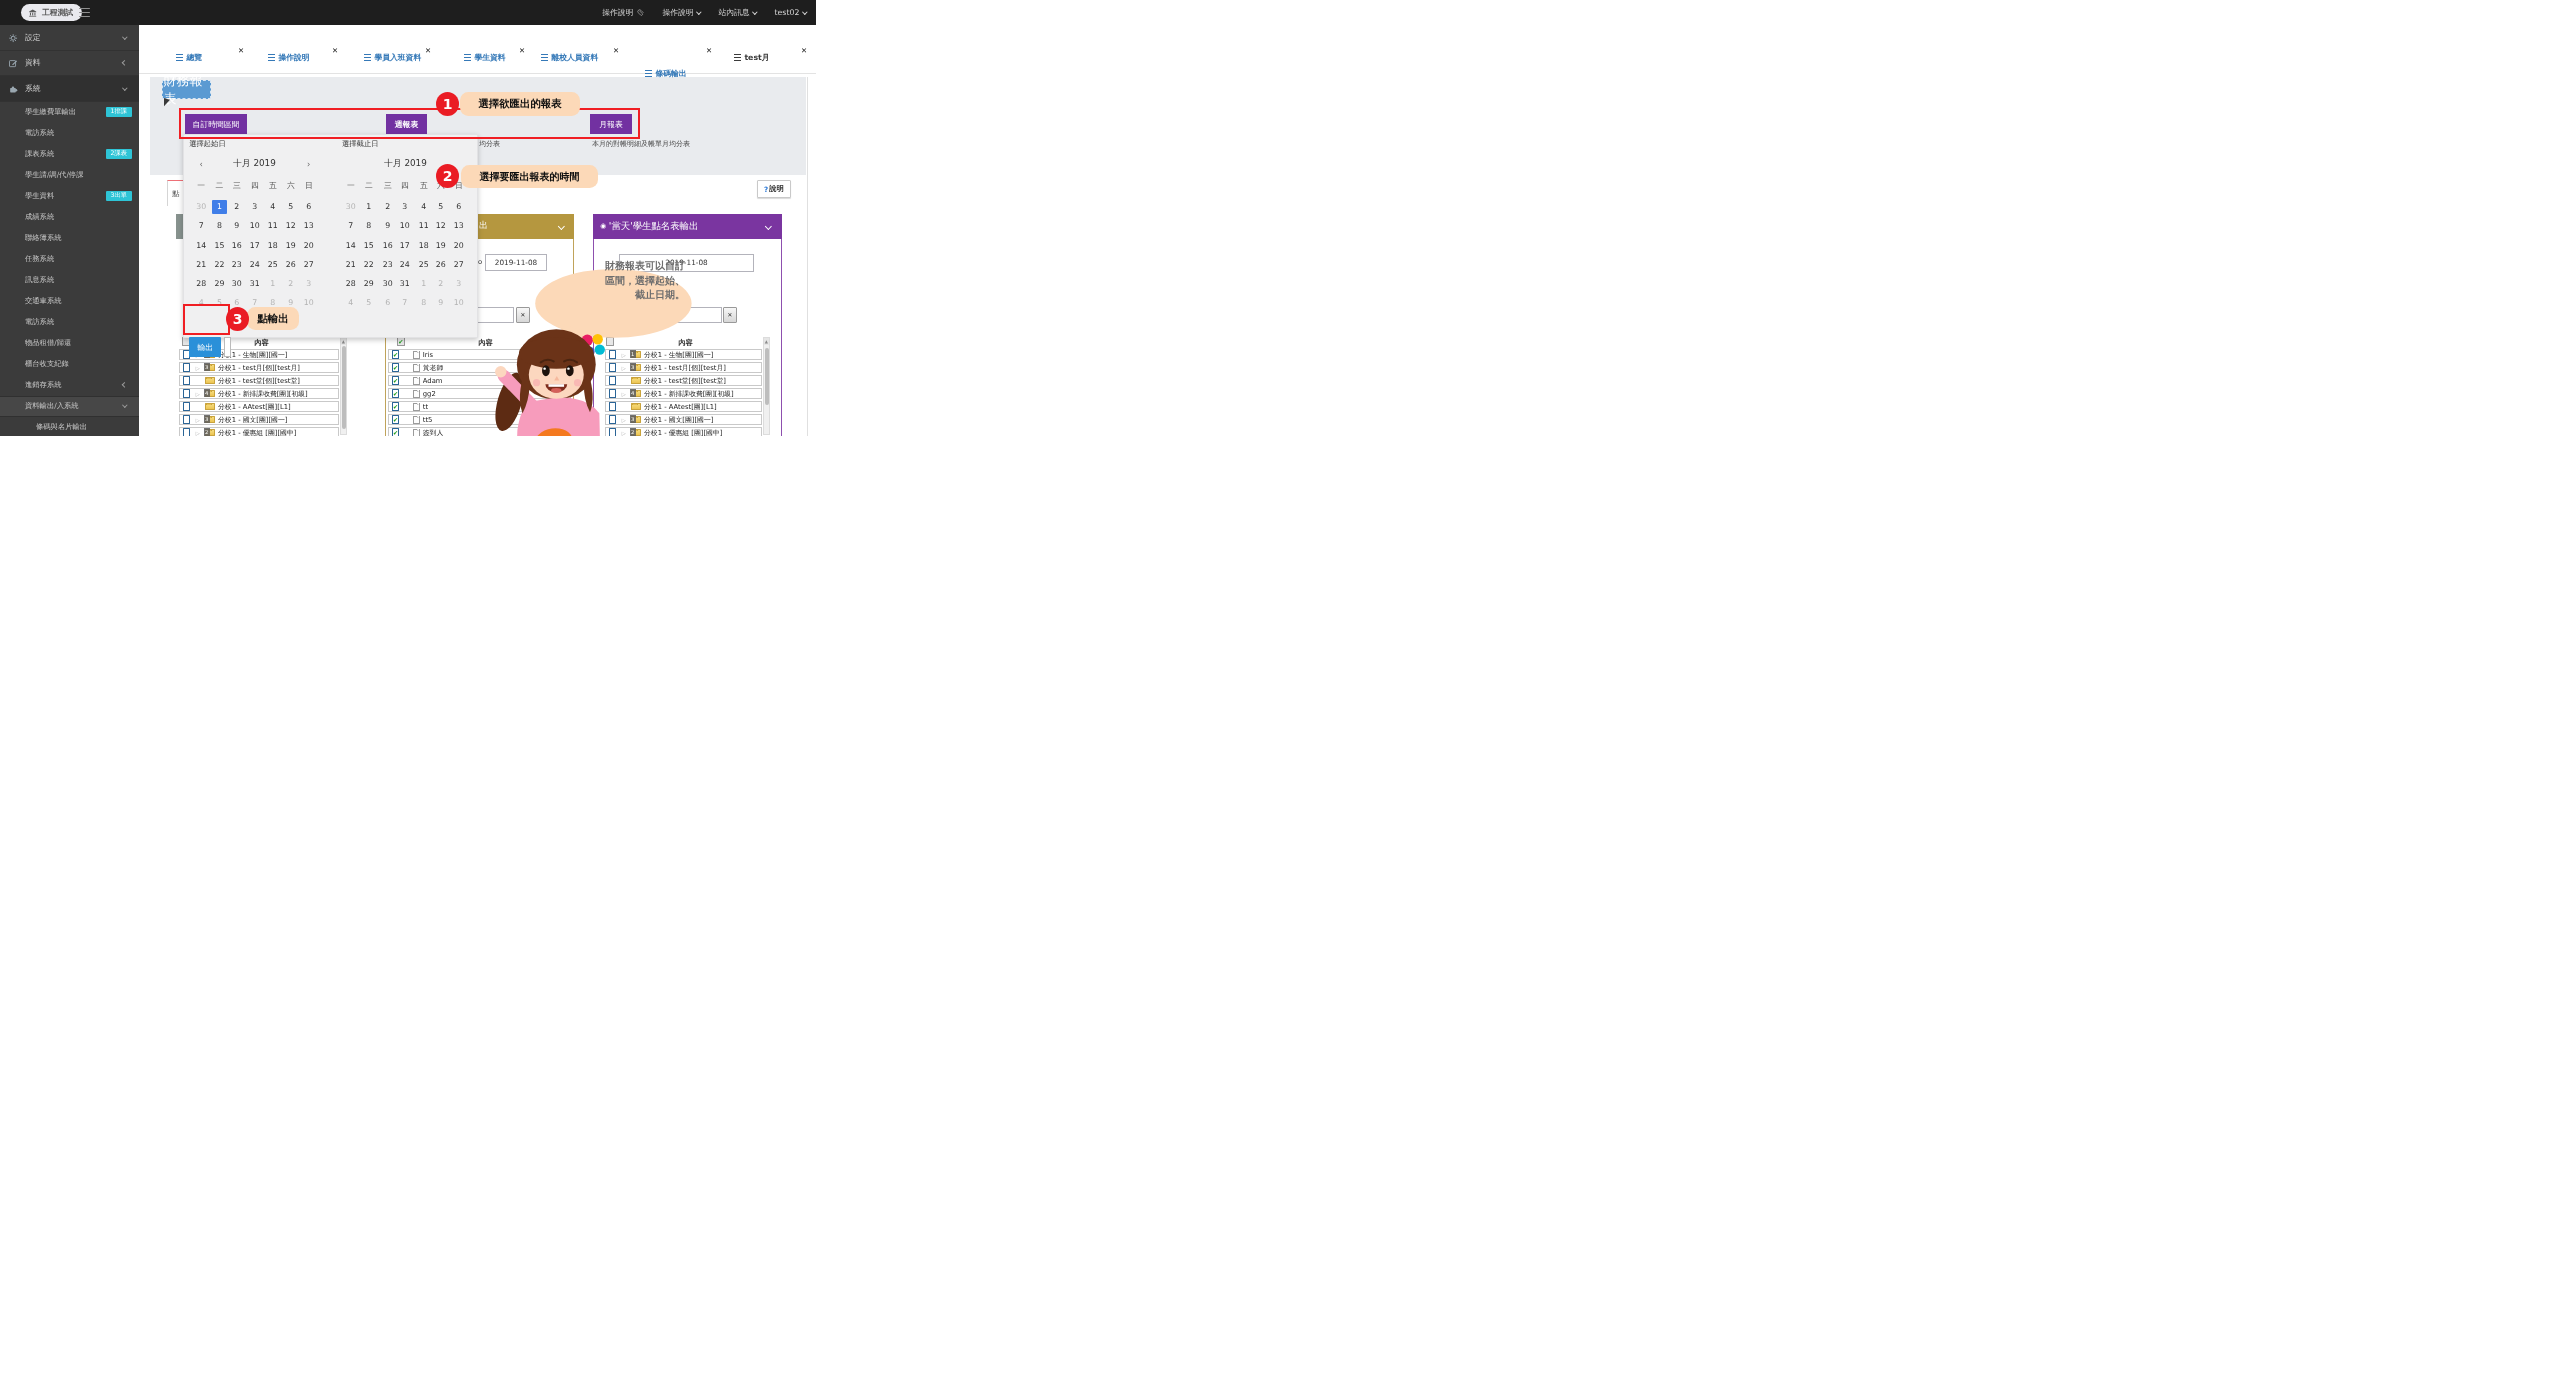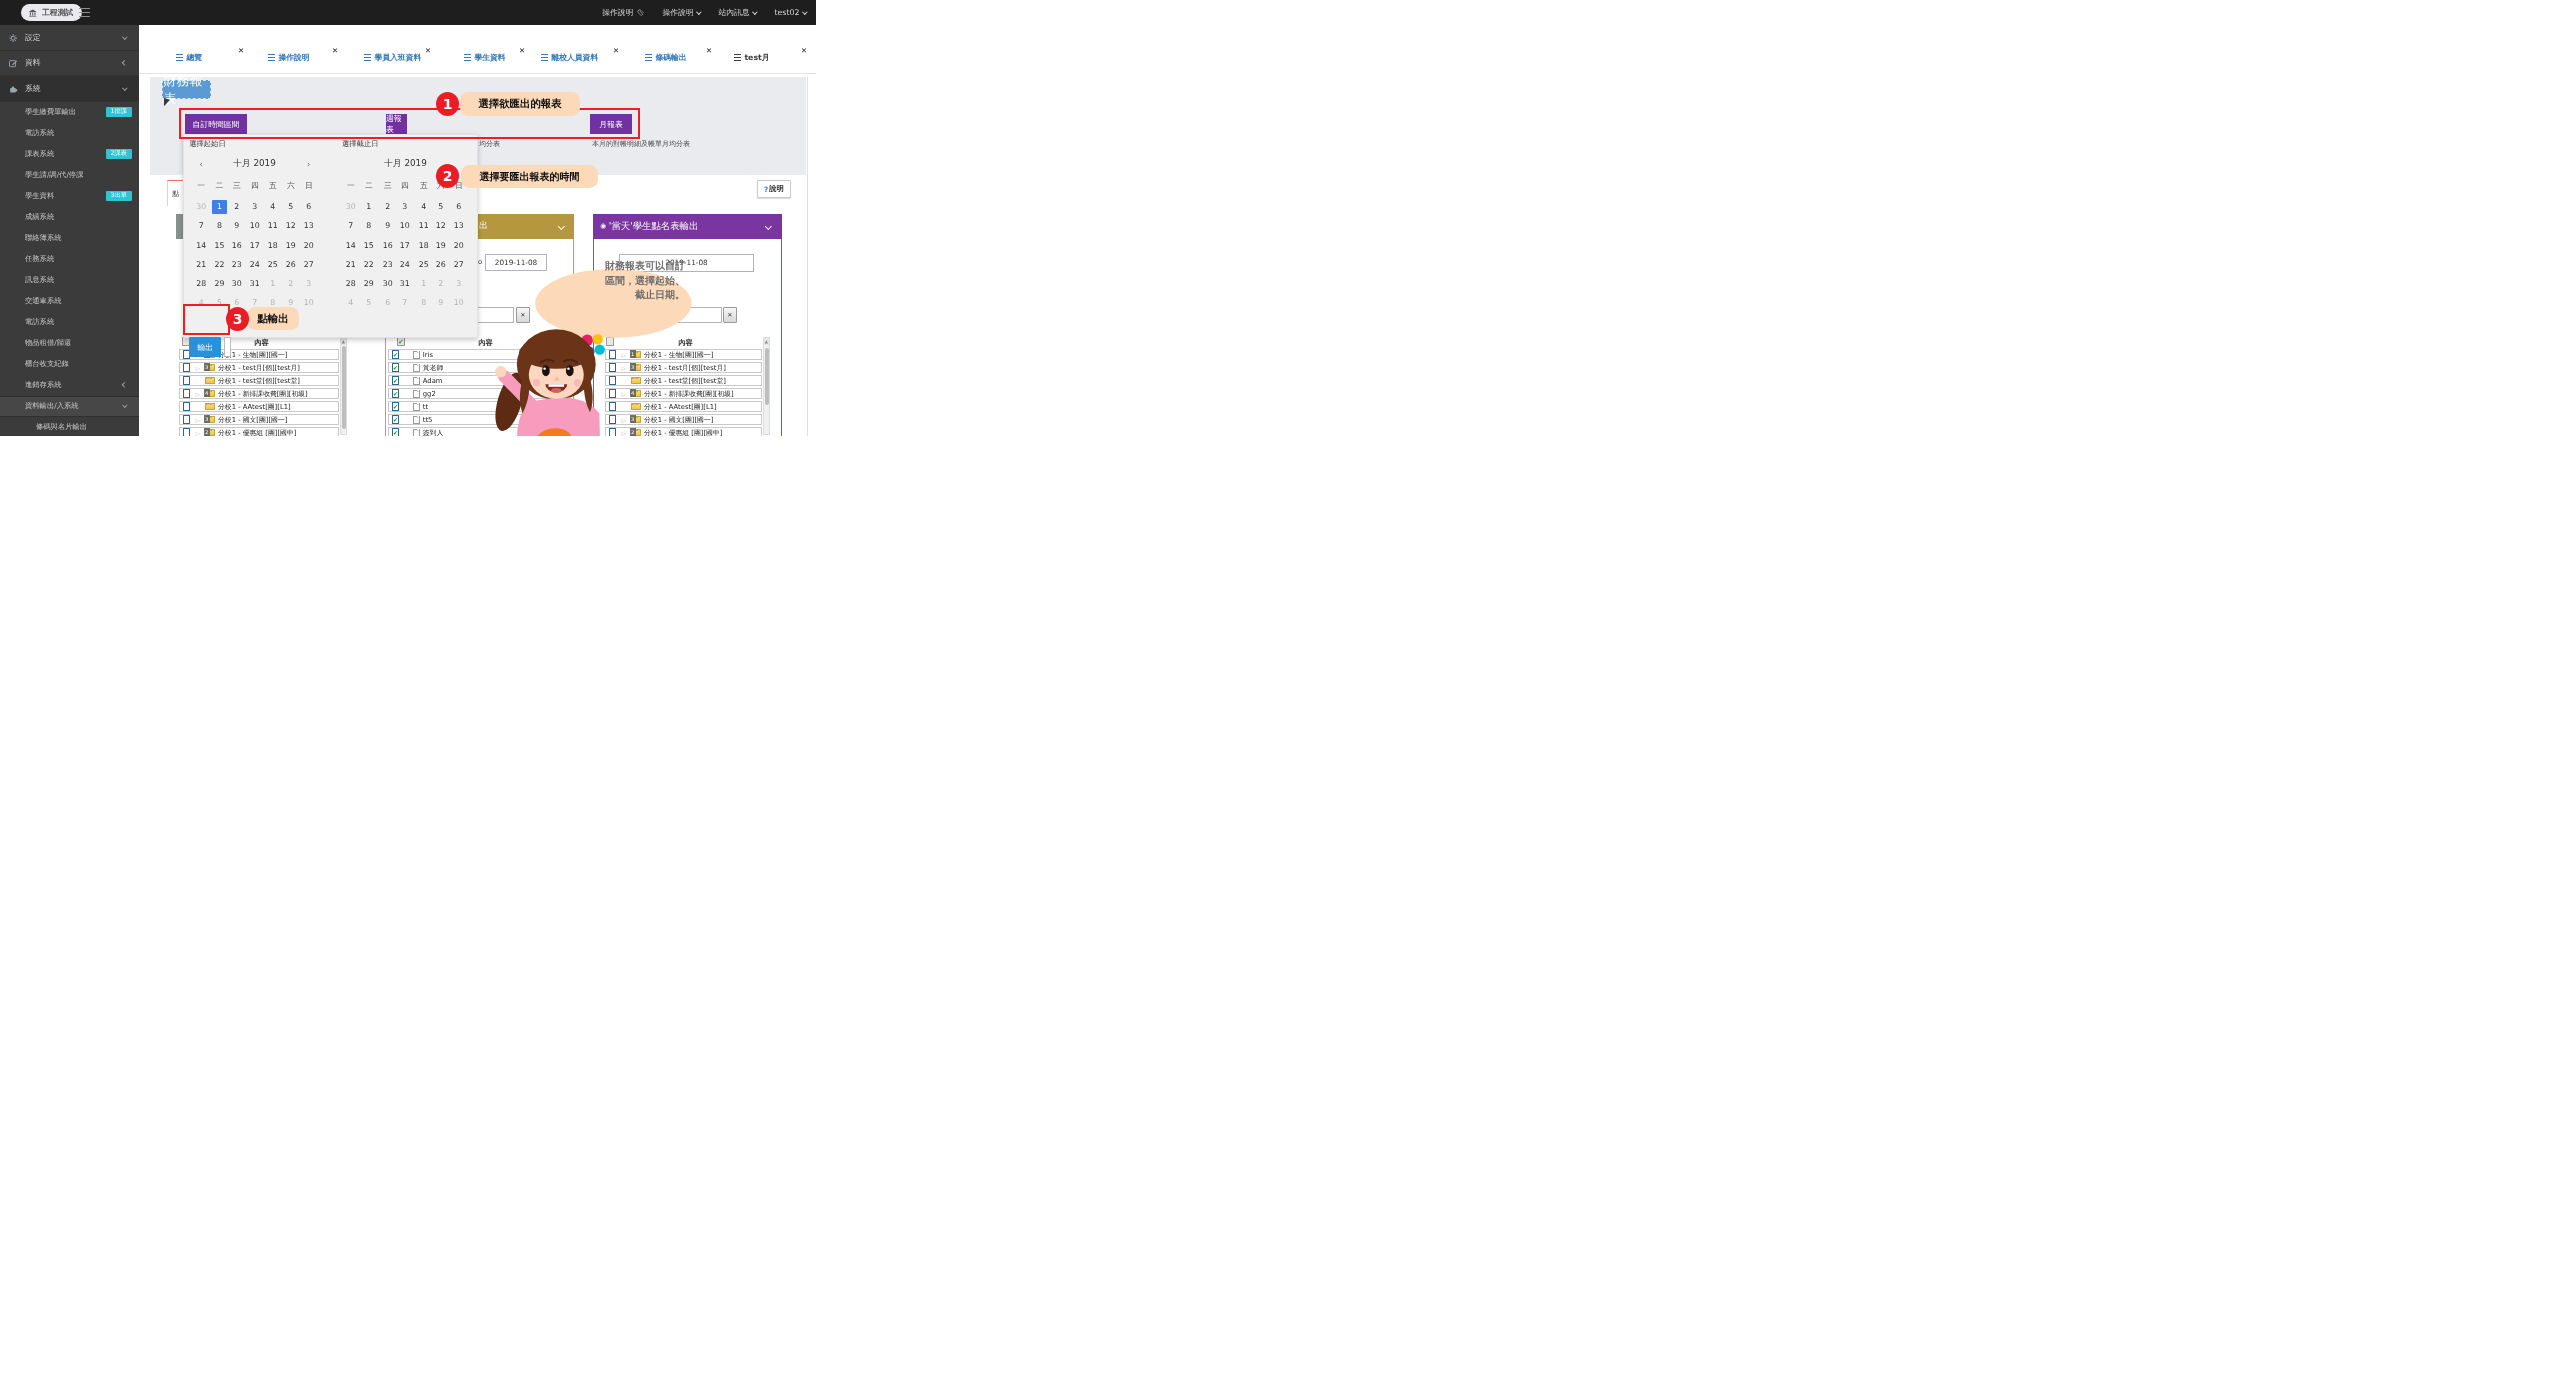--- a/index.html
+++ b/index.html
@@ -294,21 +294,21 @@
       <span class="tab-close" style="left: 380px;">✕</span>
       <div class="tab-item" style="left: 402px;">
         <span class="menu-bars">
           <i></i>
           <i></i>
           <i></i>
         </span>
         <span>離校人員資料</span>
       </div>
       <span class="tab-close" style="left: 474px;">✕</span>
-      <div class="tab-item" style="left: 506px;">
+      <div class="tab-item" style="left: 506px; margin-top: 16px;">
         <span class="menu-bars">
           <i></i>
           <i></i>
           <i></i>
         </span>
         <span>條碼輸出</span>
       </div>
       <span class="tab-close" style="left: 567px;">✕</span>
       <div class="tab-item active" style="left: 595px;">
         <span class="menu-bars">
@@ -322,21 +322,21 @@
     </div>
 
   <div class="abs content" id="content-root">
     <div class="abs gray-band"></div>
     <div class="abs right-edge"></div>
 
     <div class="abs chip">財務報表</div>
     <div class="abs chip-pointer"></div>
 
     <div class="btn-purple" style="left:46px; top:89px; width:62px; height:20px;">自訂時間區間</div>
-    <div class="btn-purple" style="left:247px; top:89px; width:21px; height:20px;">週報表</div>
+    <div class="btn-purple" style="left:247px; top:89px; width:41px; height:20px;font-weight:bold;">週報表</div>
     <div class="btn-purple" style="left:451px; top:89px; width:42px; height:20px;">月報表</div>
     <div class="desc-text" style="left:340px; top:114px;">均分表</div>
     <div class="desc-text" style="left:453px; top:114px;">本月的對帳明細及帳單月均分表</div>
 
     <div class="abs left-tab">點</div>
     <div class="abs left-hdr-sliver"></div>
 
     <div class="panel-hdr" style="left:246px; width:189px; background:#b5973f;">
       <span style="position:absolute; left:94px; font-size:8.8px;">出</span>
       <i class="hdr-chev" style="left:174px;"></i>

